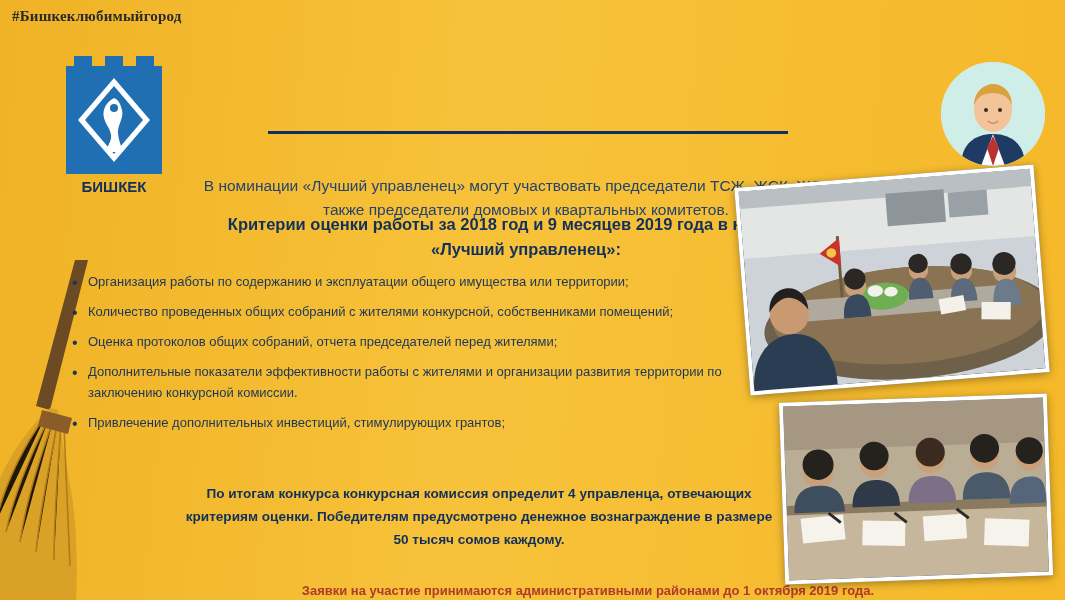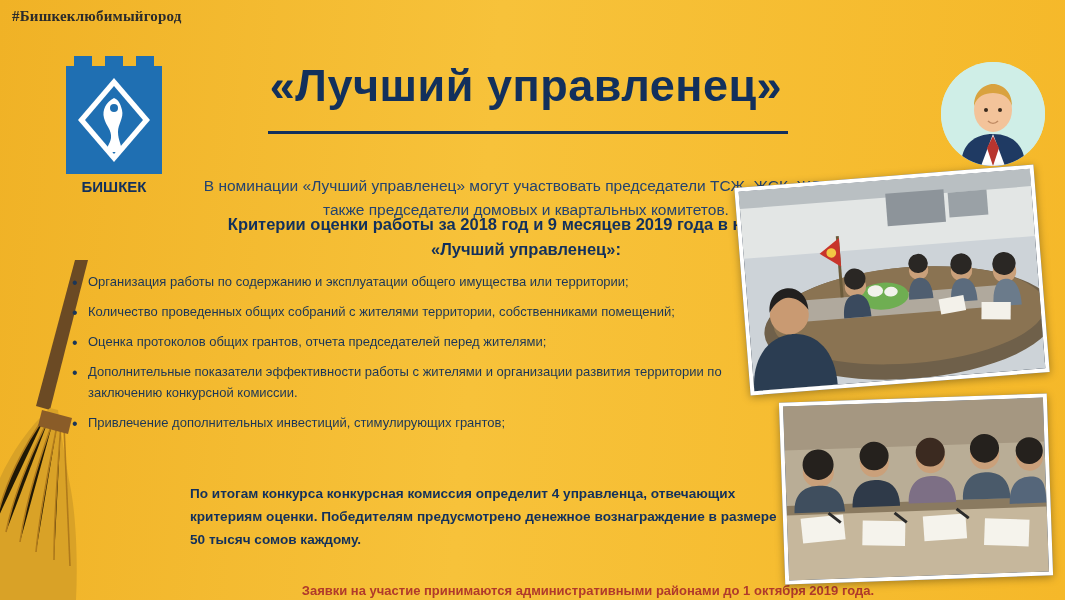--- a/index.html
+++ b/index.html
@@ -68,21 +68,22 @@
     font-size: 13px; line-height: 1.55; color: #1b3657;
   }
   .bullets li::before {
     content: "\2022";
     position: absolute; left: 2px; top: -1px;
     font-size: 16px; color: #1b3657;
   }
 
   
   .note {
-    position: absolute; left: 190px; top: 482px; width: 600px;
+    position: absolute; left: 179px; top: 482px; width: 600px;
+    text-align: center;
     font-size: 13.6px; font-weight: 700; line-height: 1.7; color: #12305c;
   }
 
   
   .deadline {
     position: absolute; left: 0; bottom: 2px; width: 899px;
     text-align: right; padding-right: 25px;
     font-size: 13px; font-weight: 700; color: #b03a2b;
   }
 
@@ -143,31 +144,30 @@
       <rect x="74" y="0" width="18" height="12" fill="#1f6fb2"></rect>
       <rect x="4" y="10" width="96" height="108" fill="#1f6fb2"></rect>
       <polygon points="52,22 88,64 52,106 16,64" fill="#ffffff"></polygon>
       <polygon points="52,30 81,64 52,98 23,64" fill="#1f6fb2"></polygon>
       <path d="M52 42 C44 46 40 54 42 62 C44 70 50 74 49 82 C48 88 44 92 44 96 L60 96 C60 90 56 84 56 76 C56 68 62 62 60 54 C58 46 56 44 52 42 Z" fill="#ffffff"></path>
       <circle cx="52" cy="52" r="4" fill="#1f6fb2"></circle>
       <text x="52" y="136" text-anchor="middle" font-family="Liberation Sans, sans-serif" font-size="15" font-weight="700" fill="#12305c">БИШКЕК</text>
     </svg>
   </div>
 
-  <div class="title">«Лучший управленец»</div>
   <div class="title-rule"></div>
 
   <div class="intro">В номинации «Лучший управленец» могут участвовать председатели ТСЖ, ЖСК, ЖЭК, а также председатели домовых и квартальных комитетов.</div>
 
   <div class="crit-head">Критерии оценки работы за 2018 год и 9 месяцев 2019 года в номинации «Лучший управленец»:</div>
 
   <ul class="bullets">
     <li>Организация работы по содержанию и эксплуатации общего имущества или территории;</li>
-    <li>Количество проведенных общих собраний с жителями территории, собственниками помещений;</li>
-    <li>Оценка протоколов общих грантов, отчета председателей перед жителями;</li>
+    <li>Количество проведенных общих собраний с жителями конкурсной, собственниками помещений;</li>
+    <li>Оценка протоколов общих собраний, отчета председателей перед жителями;</li>
     <li>Дополнительные показатели эффективности работы с жителями и организации развития территории по заключению конкурсной комиссии.</li>
     <li>Привлечение дополнительных инвестиций, стимулирующих грантов;</li>
   </ul>
 
   <div class="note">По итогам конкурса конкурсная комиссия определит 4 управленца, отвечающих критериям оценки. Победителям предусмотрено денежное вознаграждение в размере 50 тысяч сомов каждому.</div>
 
   <div class="deadline">Заявки на участие принимаются административными районами до 1 октября 2019 года.</div>
 
   <div class="avatar">
     <svg viewBox="0 0 104 104">

